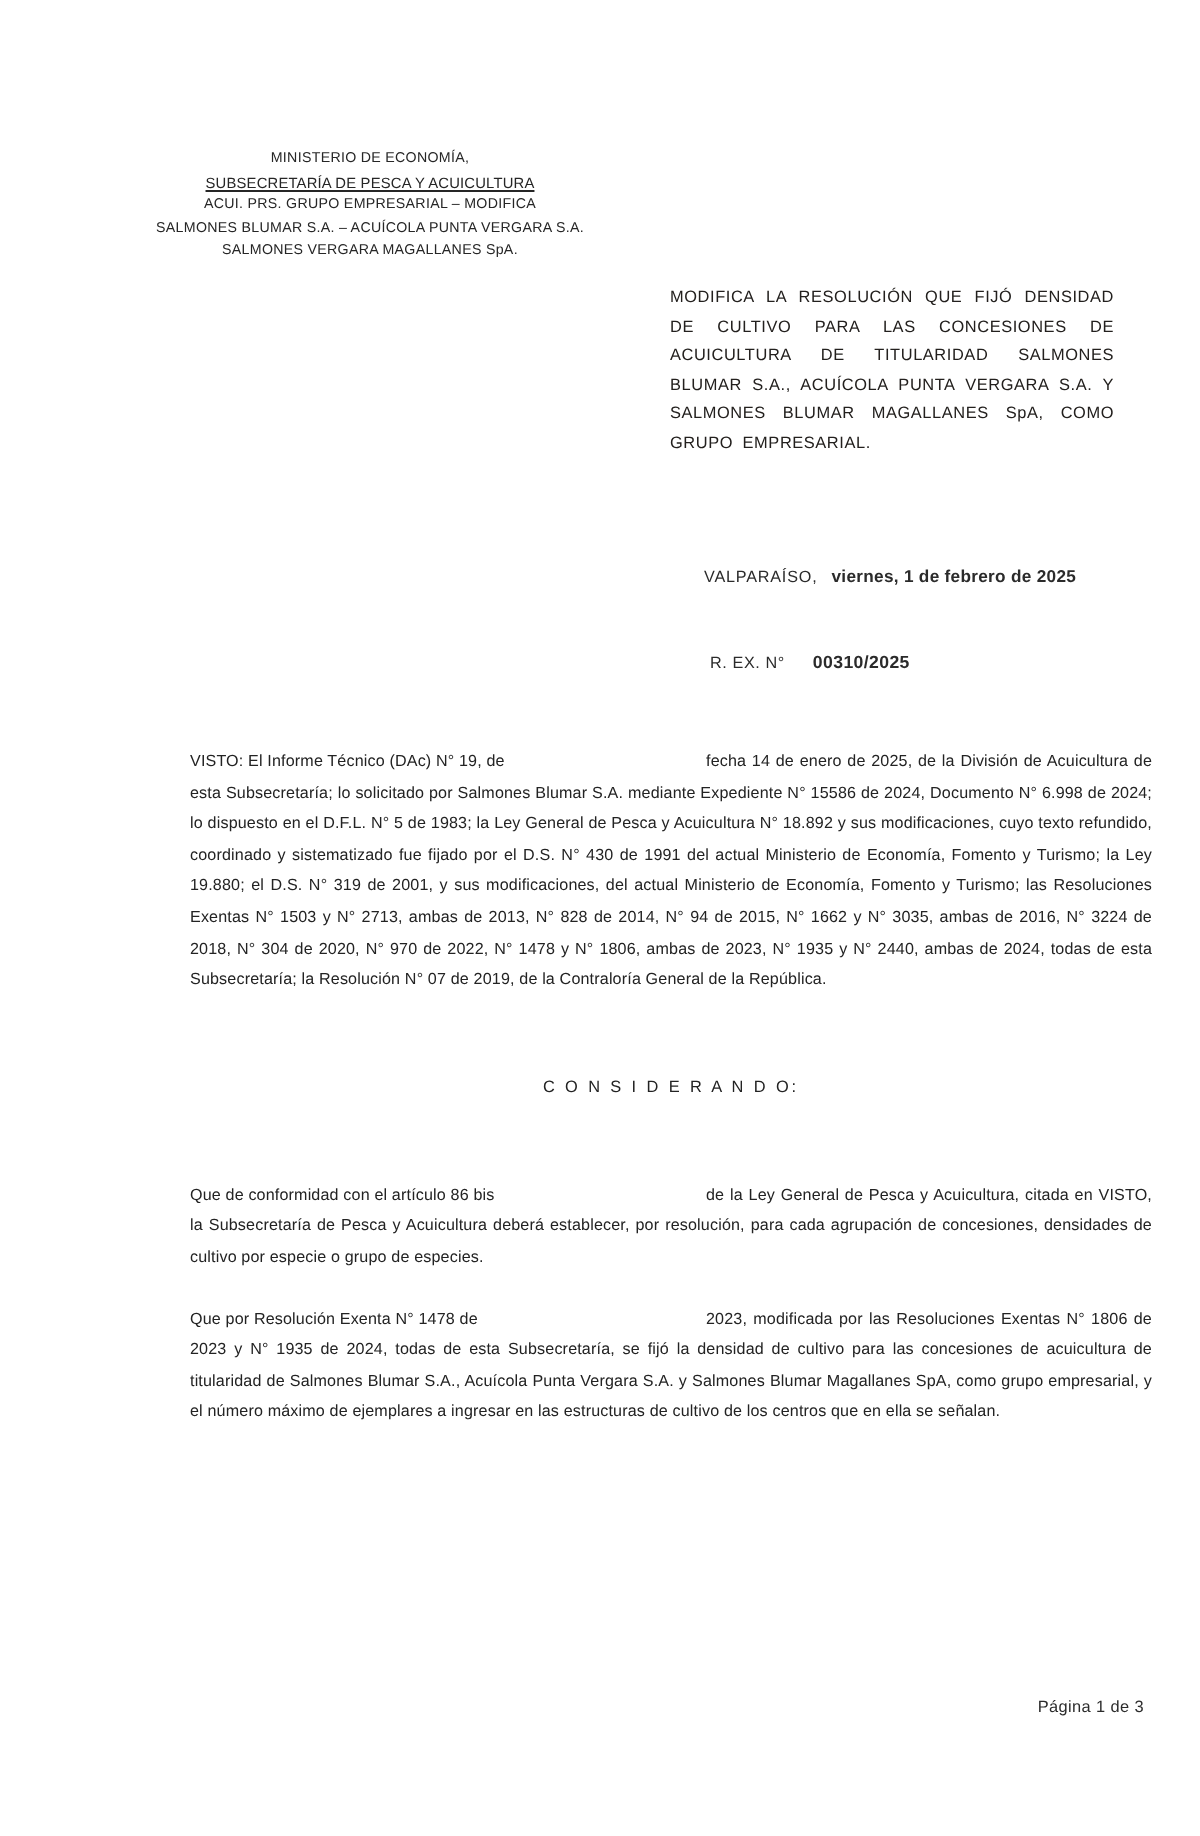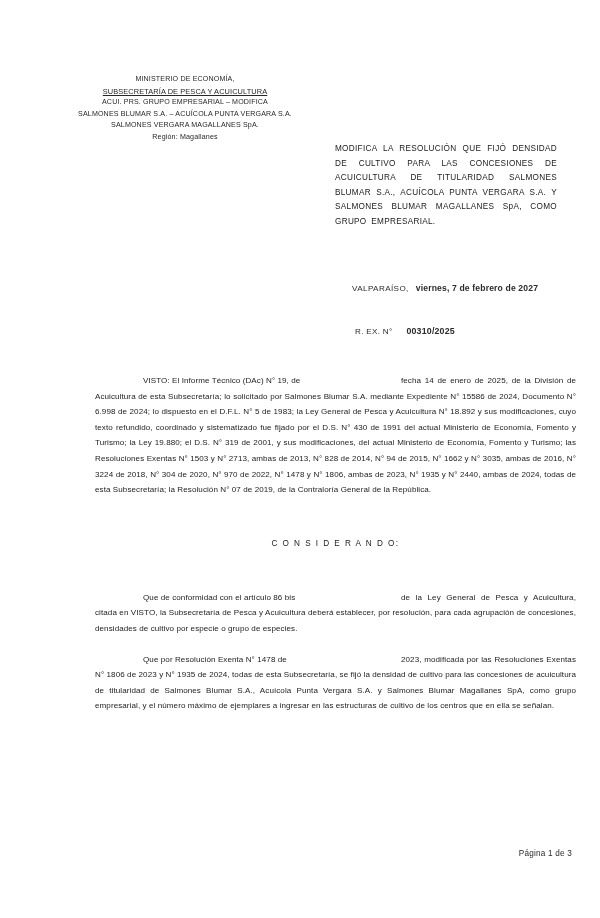--- a/index.html
+++ b/index.html
@@ -107,21 +107,20 @@
     margin: 0;
     font-size: 8.05px;
     line-height: 15.6px;
     text-align: justify;
     color: #232323;
     letter-spacing: 0.08px;
   }
   p.para .lead {
     display: inline-block;
     width: 258px;
-    margin-left: 48px;
   }
 
   .section-head {
     position: absolute;
     left: 0;
     width: 481px;
     text-align: center;
     font-size: 8.2px;
     letter-spacing: 1.45px;
     color: #232323;
@@ -141,27 +140,26 @@
 <body>
 
 <div class="page">
 
   <div class="letterhead">
     <div class="lh-line">MINISTERIO DE ECONOMÍA,</div>
     <div class="lh-line lh-strong">SUBSECRETARÍA DE PESCA Y ACUICULTURA</div>
     <div class="lh-line">ACUI. PRS. GRUPO EMPRESARIAL – MODIFICA</div>
     <div class="lh-line">SALMONES BLUMAR S.A. – ACUÍCOLA PUNTA VERGARA S.A.</div>
     <div class="lh-line">SALMONES VERGARA MAGALLANES SpA.</div>
-    <div class="lh-line">Región: Magallanes</div>
   </div>
 
   <div class="title-block">MODIFICA LA RESOLUCIÓN QUE FIJÓ DENSIDAD DE CULTIVO PARA LAS CONCESIONES DE ACUICULTURA DE TITULARIDAD SALMONES BLUMAR S.A., ACUÍCOLA PUNTA VERGARA S.A. Y SALMONES BLUMAR MAGALLANES SpA, COMO GRUPO EMPRESARIAL.</div>
 
   <div class="placedate">
-    <span class="city">VALPARAÍSO,</span><span class="date">viernes, 7 de febrero de 2027</span>
+    <span class="city">VALPARAÍSO,</span><span class="date">viernes, 1 de febrero de 2025</span>
   </div>
 
   <div class="resnum">
     <span>R. EX. N°</span><span class="rnum">00310/2025</span>
   </div>
 
   <div class="body-wrap">
 
     <p class="para"><span class="lead">VISTO: El Informe Técnico (DAc) N° 19, de</span><span>fecha 14 de enero de 2025, de la División de Acuicultura de esta Subsecretaría; lo solicitado por Salmones Blumar S.A. mediante Expediente N° 15586 de 2024, Documento N° 6.998 de 2024; lo dispuesto en el D.F.L. N° 5 de 1983; la Ley General de Pesca y Acuicultura N° 18.892 y sus modificaciones, cuyo texto refundido, coordinado y sistematizado fue fijado por el D.S. N° 430 de 1991 del actual Ministerio de Economía, Fomento y Turismo; la Ley 19.880; el D.S. N° 319 de 2001, y sus modificaciones, del actual Ministerio de Economía, Fomento y Turismo; las Resoluciones Exentas N° 1503 y N° 2713, ambas de 2013, N° 828 de 2014, N° 94 de 2015, N° 1662 y N° 3035, ambas de 2016, N° 3224 de 2018, N° 304 de 2020, N° 970 de 2022, N° 1478 y N° 1806, ambas de 2023, N° 1935 y N° 2440, ambas de 2024, todas de esta Subsecretaría; la Resolución N° 07 de 2019, de la Contraloría General de la República.</span></p>
 

